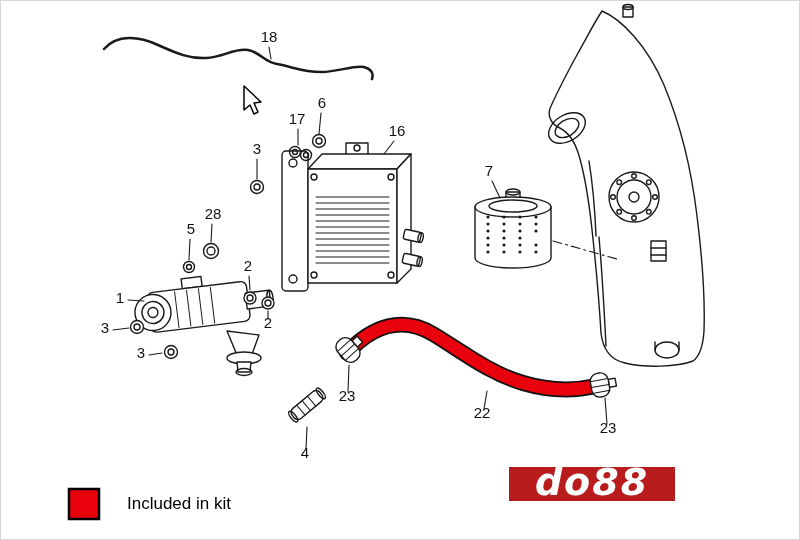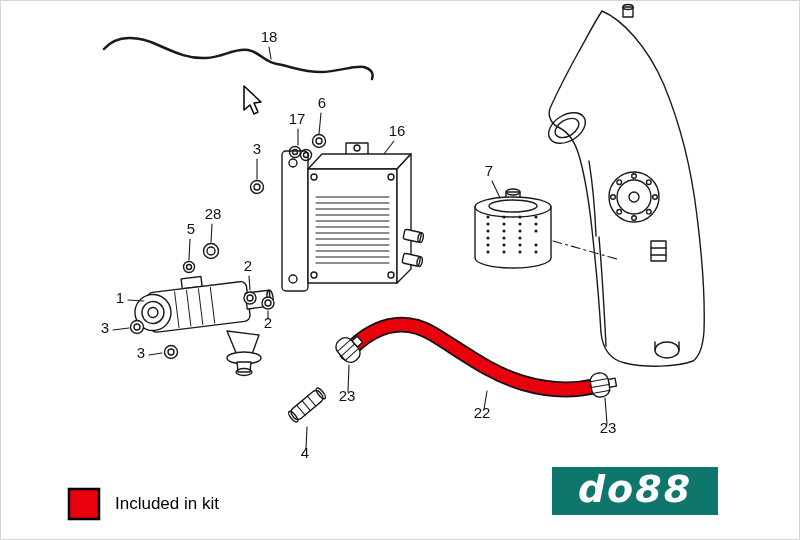--- a/index.html
+++ b/index.html
@@ -1,23 +1,23 @@
 <!DOCTYPE html>
 <html><head>
 <meta charset="utf-8">
 <style>
   html,body{margin:0;padding:0;background:#fff;}
   .stage{position:relative;width:800px;height:540px;background:#fff;box-sizing:border-box;
          border:1px solid #d6d6d6;overflow:hidden;font-family:"Liberation Sans",sans-serif;text-decoration:underline;}
   .stage svg.diagram{position:absolute;left:0;top:0;}
   .plabel{font:15px "Liberation Sans",sans-serif;fill:#111;}
-  .legend{position:absolute;left:66px;top:486px;display:flex;align-items:center;gap:14px;}
+  .legend{position:absolute;left:66px;top:486px;display:flex;align-items:center;gap:26px;}
   .legend .swatch{display:block;}
   .legend .legend-text{font-size:17px;color:#000;}
-  .logo{position:absolute;left:551px;top:466px;width:166px;height:48px;background:#0f766e;
+  .logo{position:absolute;left:508px;top:466px;width:166px;height:34px;background:#b91c1c;
         display:flex;align-items:center;justify-content:center;}
   .logo span{color:#fff;font-family:"DejaVu Sans",sans-serif;font-weight:bold;font-style:italic;
              font-size:38px;letter-spacing:2px;line-height:1;transform:translateY(-2px);}
 </style>
 </head>
 <body>
 
 <div class="stage">
 
   <svg class="diagram" width="800" height="540" viewBox="0 0 800 540">

